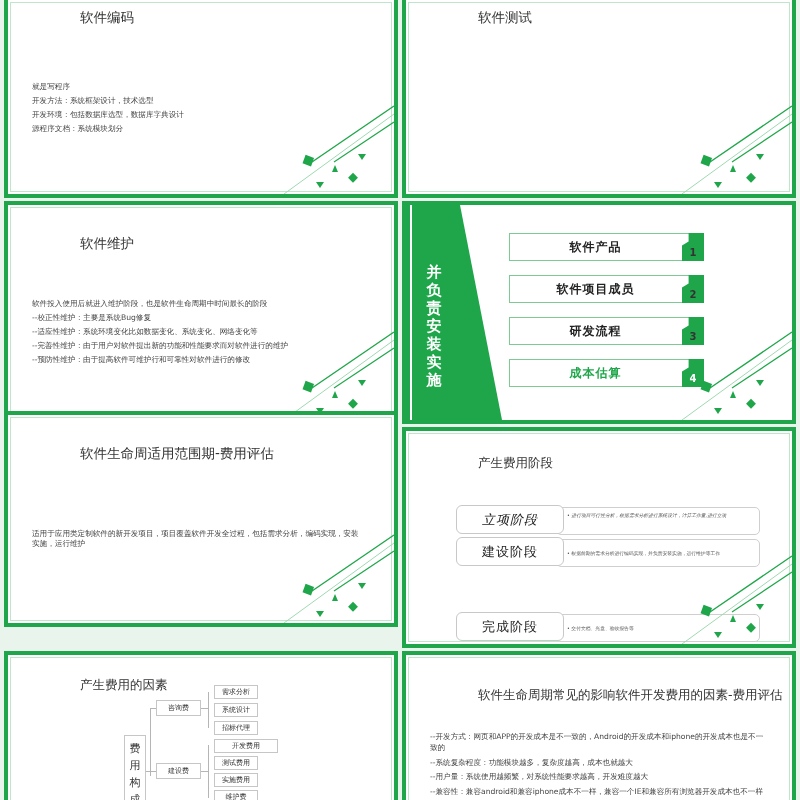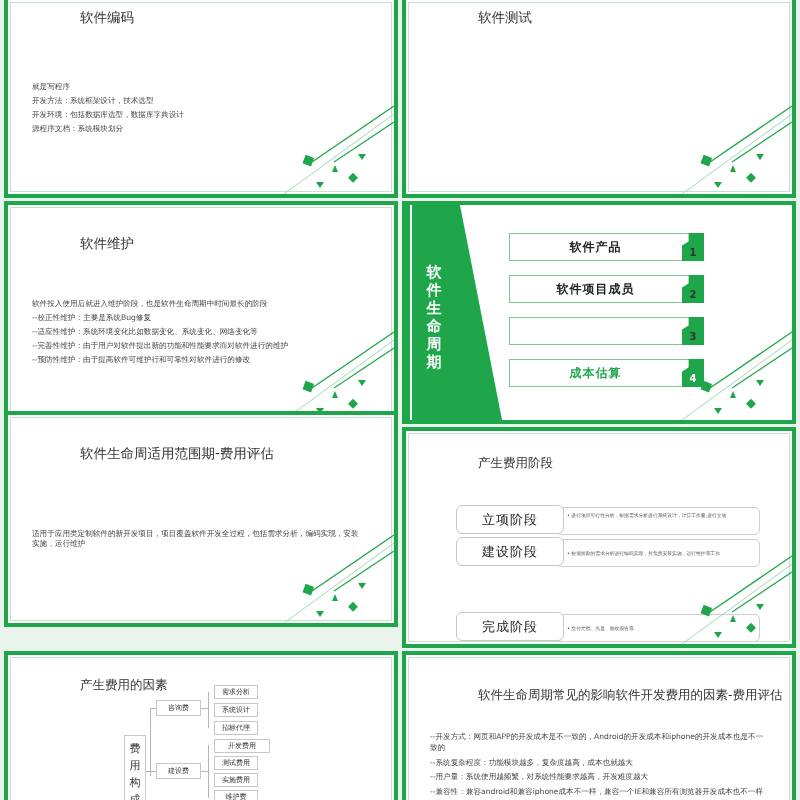--- a/index.html
+++ b/index.html
@@ -165,31 +165,32 @@
     <polygon points="74,50 82,50 78,56" fill="#1fa64a"></polygon>
     <rect x="66" y="70" width="7" height="7" fill="#1fa64a" transform="rotate(45 69 73)"></rect>
     <polygon points="32,78 40,78 36,84" fill="#1fa64a"></polygon>
   </svg>
 
 </section>
 
 <section class="slide s4">
   <div class="toc-band"></div>
   <div class="toc-band-line"></div>
-  <div class="toc-vertical">软件生命周期</div>
+  <div class="toc-vertical">并负责安装实施</div>
 
   <div class="toc-item" style="top:28px;">
     <span class="label">软件产品</span>
     <span class="num">1</span>
   </div>
   <div class="toc-item" style="top:70px;">
     <span class="label">软件项目成员</span>
     <span class="num">2</span>
   </div>
   <div class="toc-item" style="top:112px;">
+    <span class="label">研发流程</span>
     <span class="num">3</span>
   </div>
   <div class="toc-item active" style="top:154px;">
     <span class="label">成本估算</span>
     <span class="num">4</span>
   </div>
 
   <svg class="deco" viewBox="0 0 110 90" xmlns="http://www.w3.org/2000/svg">
     <line x1="0" y1="90" x2="110" y2="10" stroke="#9fd9b1" stroke-width="1"></line>
     <line x1="28" y1="58" x2="110" y2="2" stroke="#1fa64a" stroke-width="1.4"></line>
@@ -220,21 +221,21 @@
     <rect x="66" y="70" width="7" height="7" fill="#1fa64a" transform="rotate(45 69 73)"></rect>
     <polygon points="32,78 40,78 36,84" fill="#1fa64a"></polygon>
   </svg>
 
 </section>
 
 <section class="slide s6">
   <div class="inner-line"></div>
   <h2 class="title" style="top:24px; font-size:12.5px;">产生费用阶段</h2>
 
-  <div class="stage-row" style="top:74px;">
+  <div class="stage-row" style="top:74px;font-style:italic;">
     <div class="stage-desc">• 进行项目可行性分析，根据需求分析进行系统设计，计算工作量,进行立项</div>
     <div class="stage-name">立项阶段</div>
   </div>
   <div class="stage-row" style="top:106px;">
     <div class="stage-desc" style="padding-top:10px;">• 根据前期的需求分析进行编码实现，并负责安装实施，运行维护等工作</div>
     <div class="stage-name">建设阶段</div>
   </div>
   <div class="stage-row" style="top:137px;margin-top:44px;">
     <div class="stage-desc" style="padding-top:10px;">• 交付文档、光盘、验收报告等</div>
     <div class="stage-name">完成阶段</div>
@@ -268,21 +269,21 @@
   <div class="tree-node" style="left:148px; top:108px; width:45px; height:16px;">建设费</div>
 
   <div class="tree-line" style="left:193px; top:53px; width:7px; height:1px;"></div>
   <div class="tree-line" style="left:200px; top:37px; width:1px; height:36px;"></div>
   <div class="tree-line" style="left:193px; top:116px; width:7px; height:1px;"></div>
   <div class="tree-line" style="left:200px; top:90px; width:1px; height:53px;"></div>
 
   <div class="tree-node" style="left:206px; top:30px; width:44px; height:14px;">需求分析</div>
   <div class="tree-node" style="left:206px; top:48px; width:44px; height:14px;">系统设计</div>
   <div class="tree-node" style="left:206px; top:66px; width:44px; height:14px;">招标代理</div>
-  <div class="tree-node" style="left:206px; top:84px; width:56px; height:14px;">开发费用</div>
+  <div class="tree-node" style="left:206px; top:84px; width:64px; height:14px;">开发费用</div>
   <div class="tree-node" style="left:206px; top:101px; width:44px; height:14px;">测试费用</div>
   <div class="tree-node" style="left:206px; top:118px; width:44px; height:14px;">实施费用</div>
   <div class="tree-node" style="left:206px; top:135px; width:44px; height:14px;">维护费</div>
 </section>
 
 <section class="slide s8">
   <div class="inner-line"></div>
   <h2 class="title" style="top:32px; font-size:12.5px;">软件生命周期常见的影响软件开发费用的因素-费用评估</h2>
   <div class="body tight" style="top:76px; right:28px;">
     <span class="line">--开发方式：网页和APP的开发成本是不一致的，Android的开发成本和iphone的开发成本也是不一致的</span>

